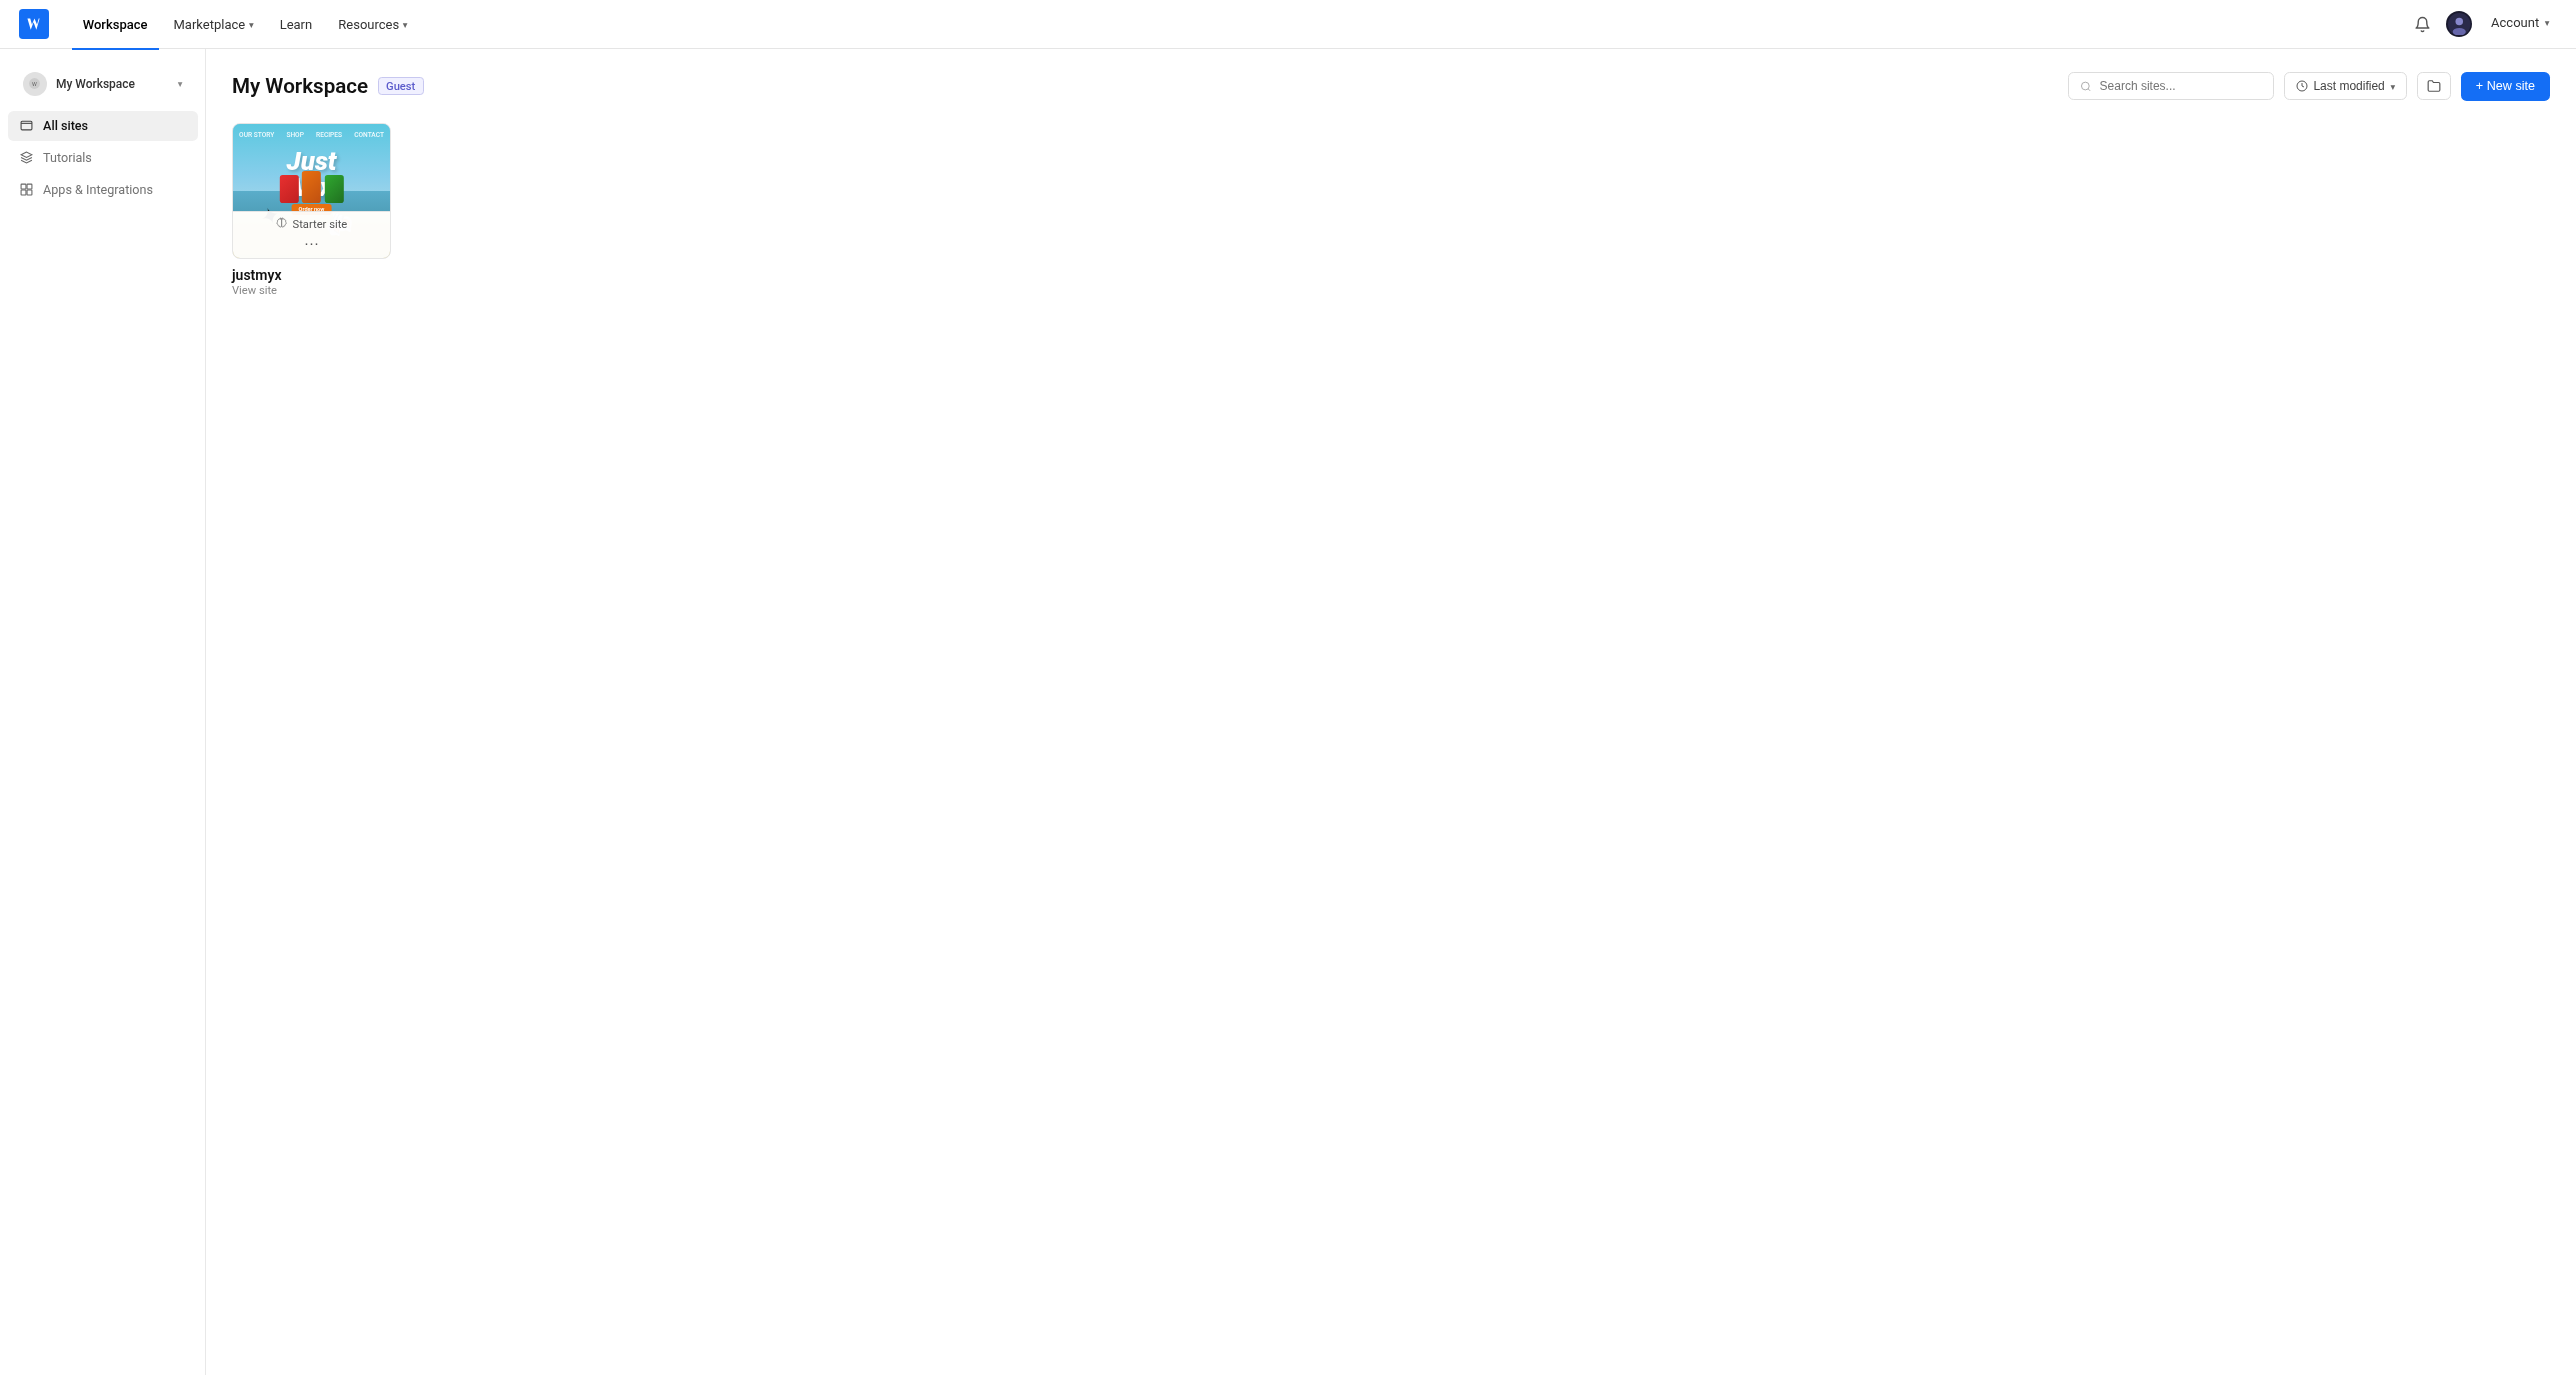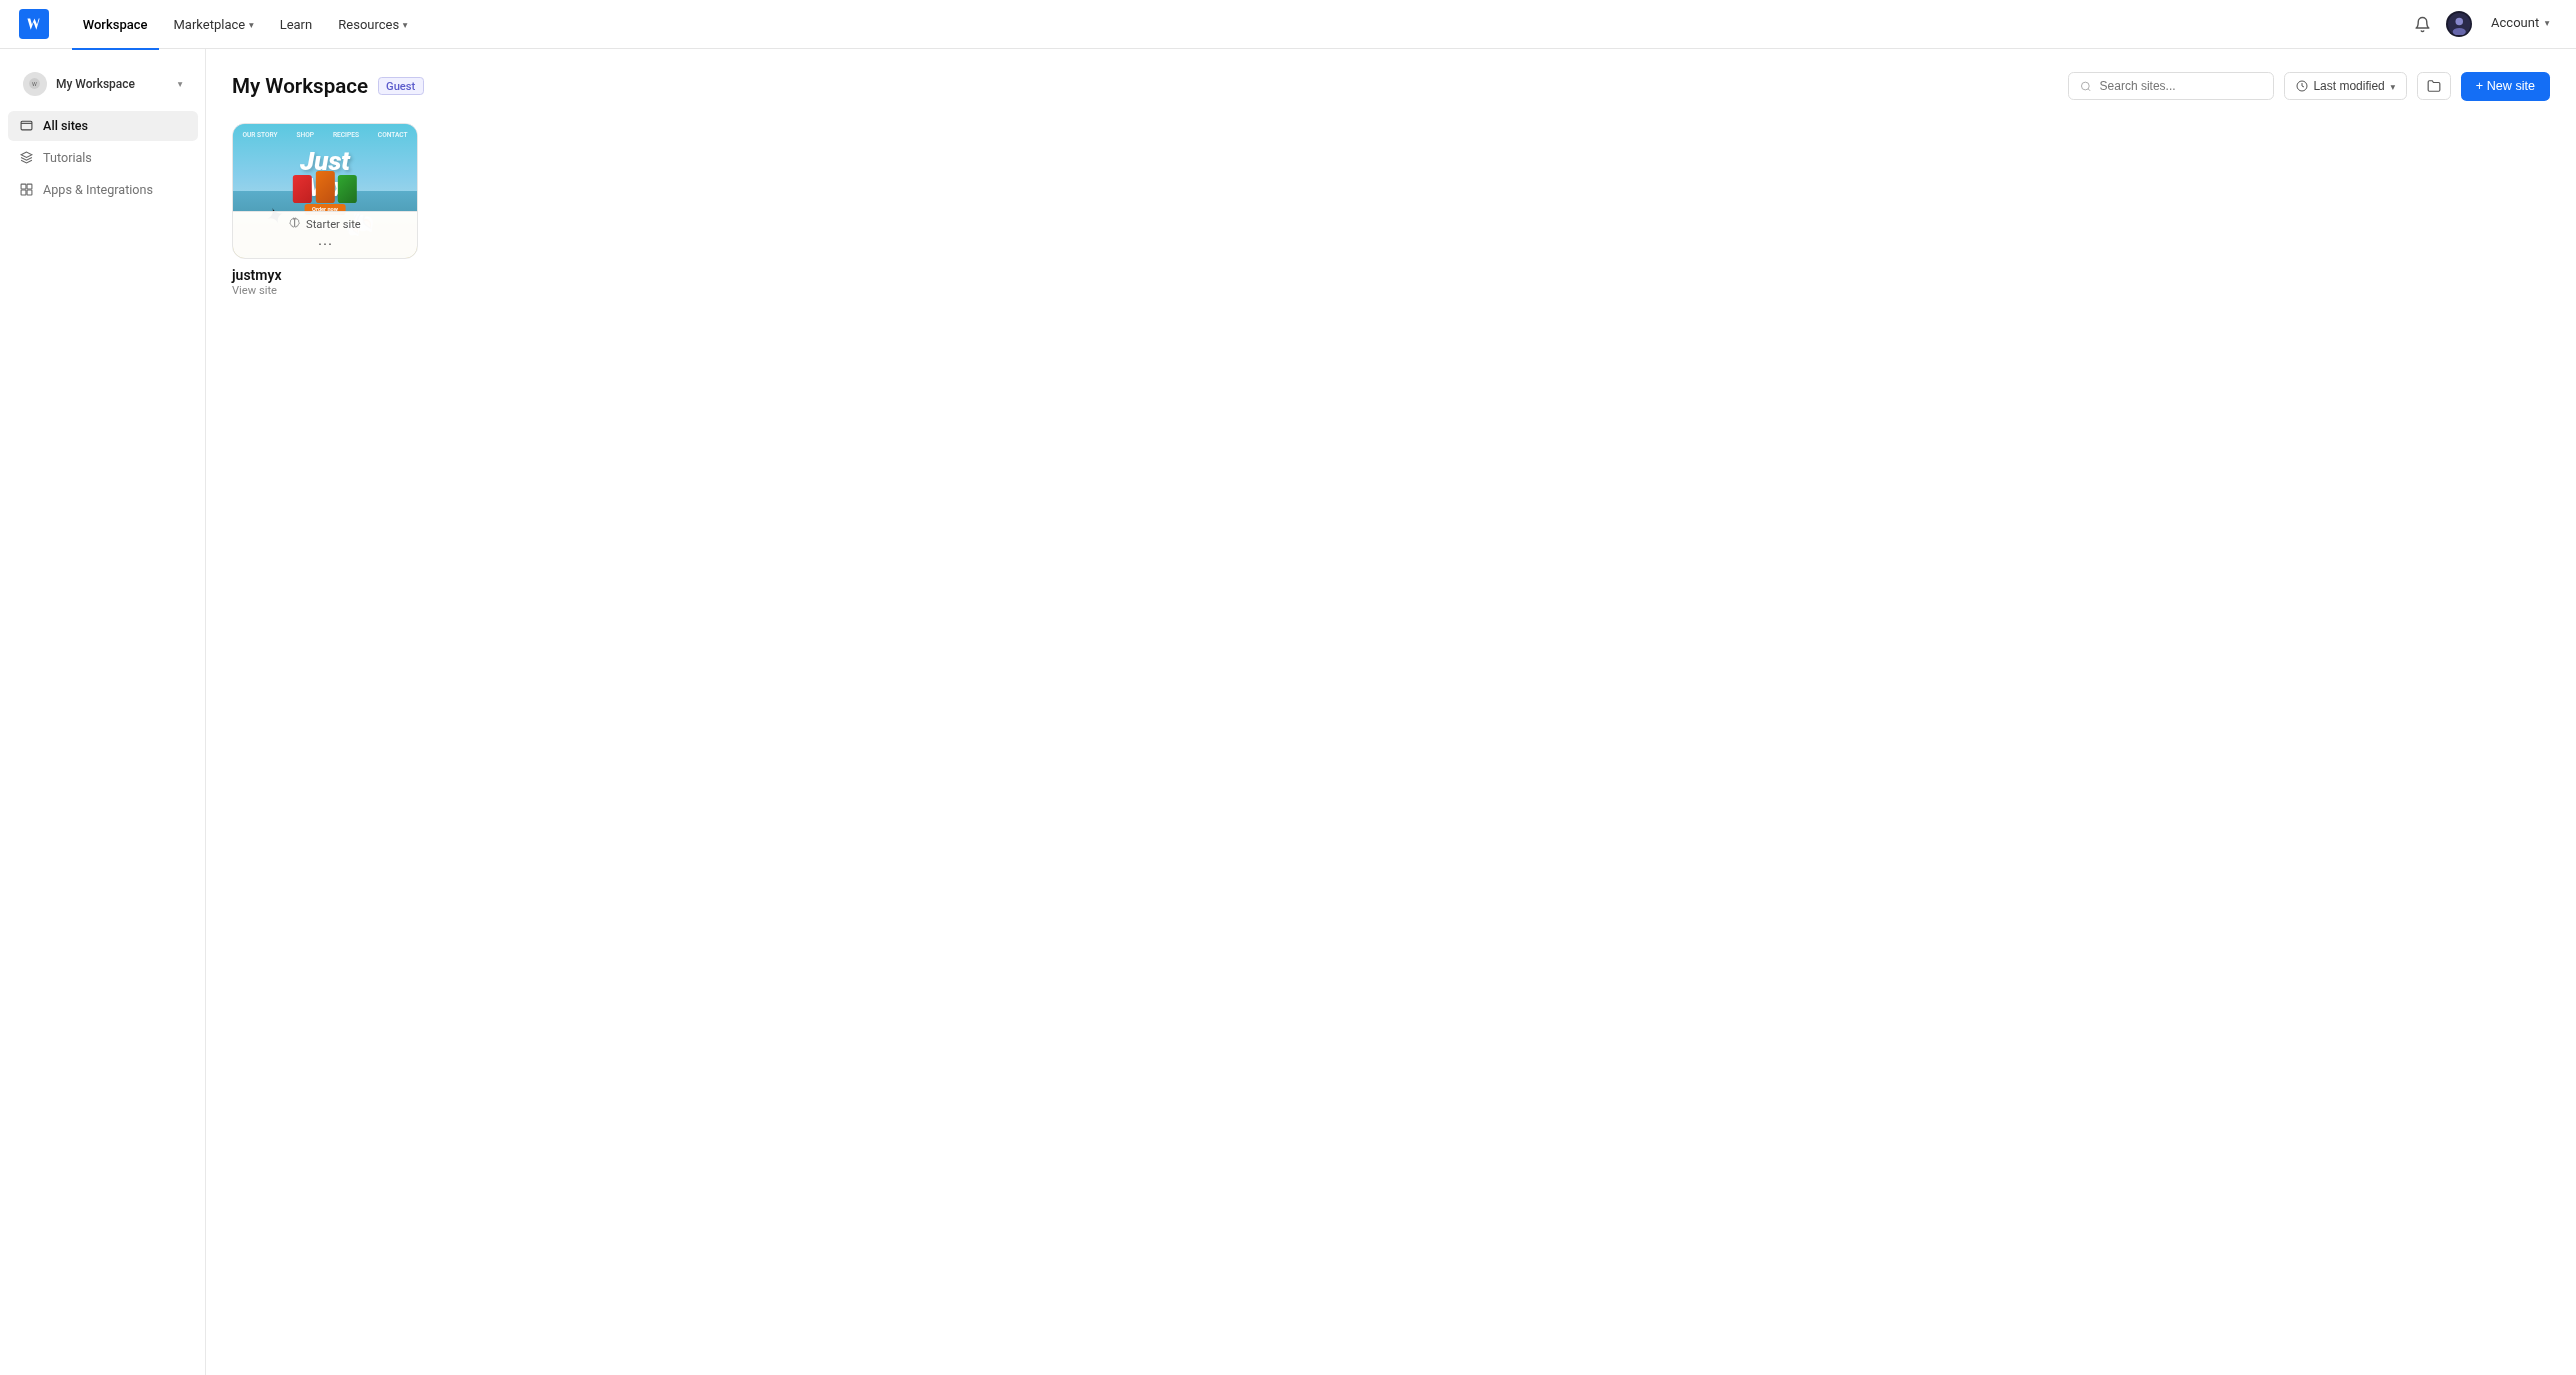--- a/index.html
+++ b/index.html
@@ -236,23 +236,23 @@
     .sites-grid {
       display: flex;
       flex-wrap: wrap;
       gap: 19px;
     }
     .site-card {
       width: 197px;
       cursor: pointer;
     }
     .site-card-thumb {
-      width: 186px;
+      width: 159px;
       height: 136px;
-      border-radius: 13px;
+      border-radius: 8px;
       overflow: hidden;
       border: 0.9px solid #e5e5e5;
       position: relative;
       background: linear-gradient(180deg, #87CEEB 0%, #B0E0FF 60%, #f0f8ff 100%);
     }
     .site-card-footer {
       background: rgba(255,255,255,0.95);
       position: absolute;
       bottom: 0;
       left: 0;

